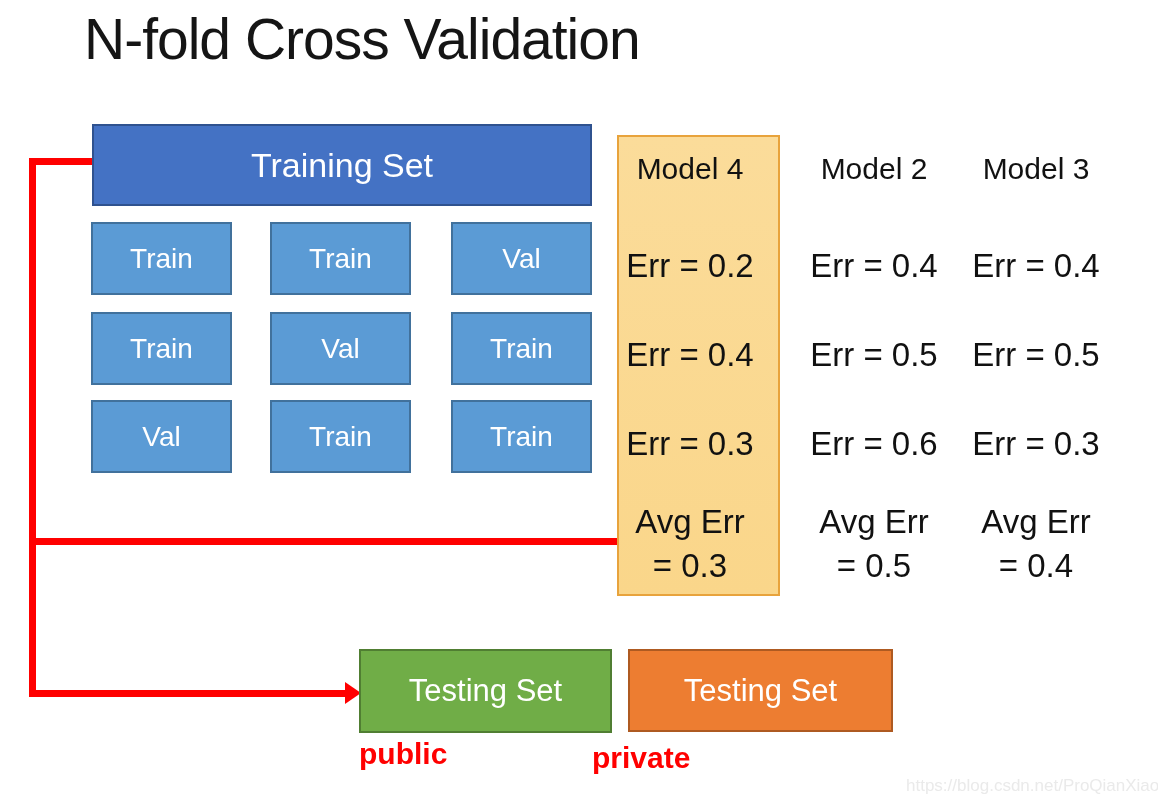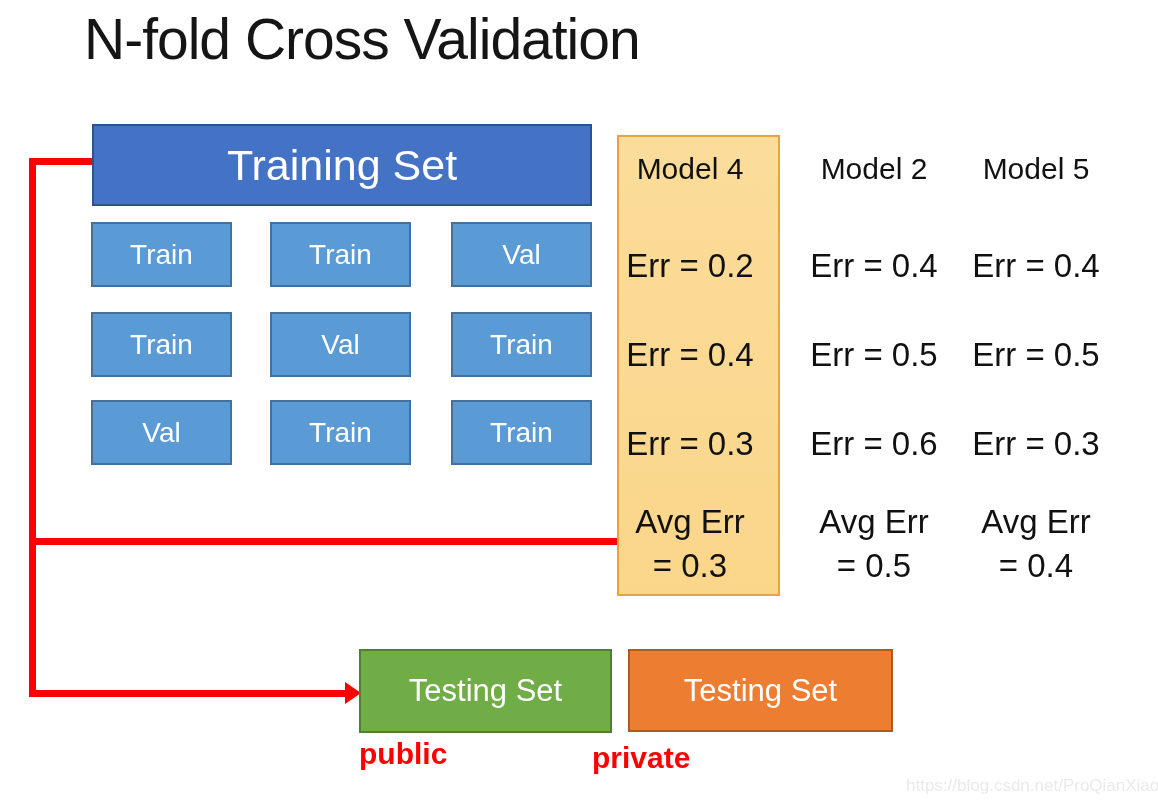--- a/index.html
+++ b/index.html
@@ -17,24 +17,24 @@
     font-size:57px;font-weight:300;color:#151515;
     letter-spacing:-1px;
   }
   .box{
     display:flex;align-items:center;justify-content:center;
     box-sizing:border-box;text-align:center;
   }
   .training-header{
     left:92px;top:124px;width:500px;height:82px;
     background:#4472C4;border:2px solid #2F528F;
-    color:#ffffff;font-size:43px;font-weight:400;
+    color:#ffffff;font-size:34px;font-weight:400;
   }
   .fold{
-    width:141px;height:65px;
+    width:141px;height:73px;
     background:#5B9BD5;border:2px solid #41719C;
     color:#ffffff;font-size:28px;
   }
   .fold.c0{left:91px;}  .fold.c1{left:270px;} .fold.c2{left:451px;}
   .fold.r0{top:222px;}  .fold.r1{top:312px;}  .fold.r2{top:400px;}
   .model1-highlight{
     left:617px;top:135px;width:163px;height:461px;
     background:linear-gradient(180deg,#FBDC9A 0%,#FAD68A 100%);
     border:2px solid #E8A33C;
     box-sizing:border-box;
@@ -123,21 +123,21 @@
     <div class="row err0">Err = 0.4</div>
     <div class="row err1">Err = 0.5</div>
     <div class="row err2">Err = 0.6</div>
     <div class="row avg">
       <div>Avg Err</div>
       <div>= 0.5</div>
     </div>
   </div>
 
   <div class="abs model-col m3">
-    <div class="row header">Model 5</div>
+    <div class="row header">Model 3</div>
     <div class="row err0">Err = 0.4</div>
     <div class="row err1">Err = 0.5</div>
     <div class="row err2">Err = 0.3</div>
     <div class="row avg">
       <div>Avg Err</div>
       <div>= 0.4</div>
     </div>
   </div>
 
   <div class="abs box testing-green">

